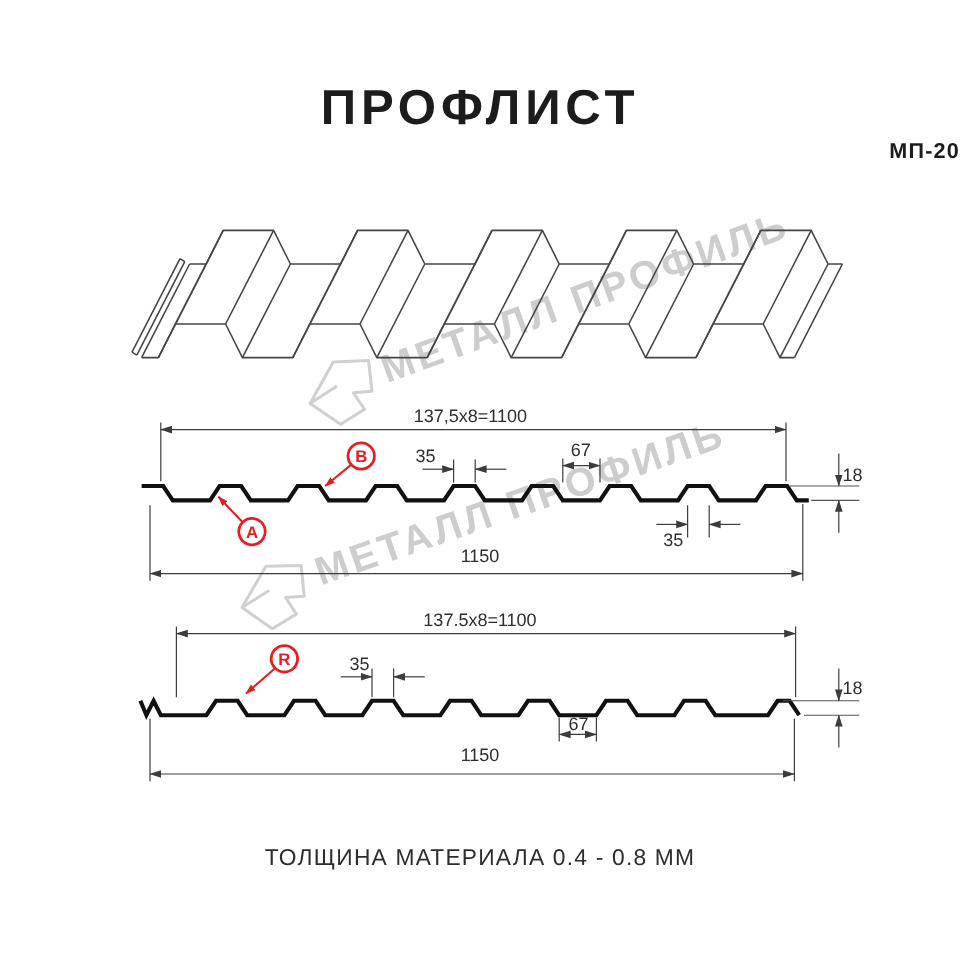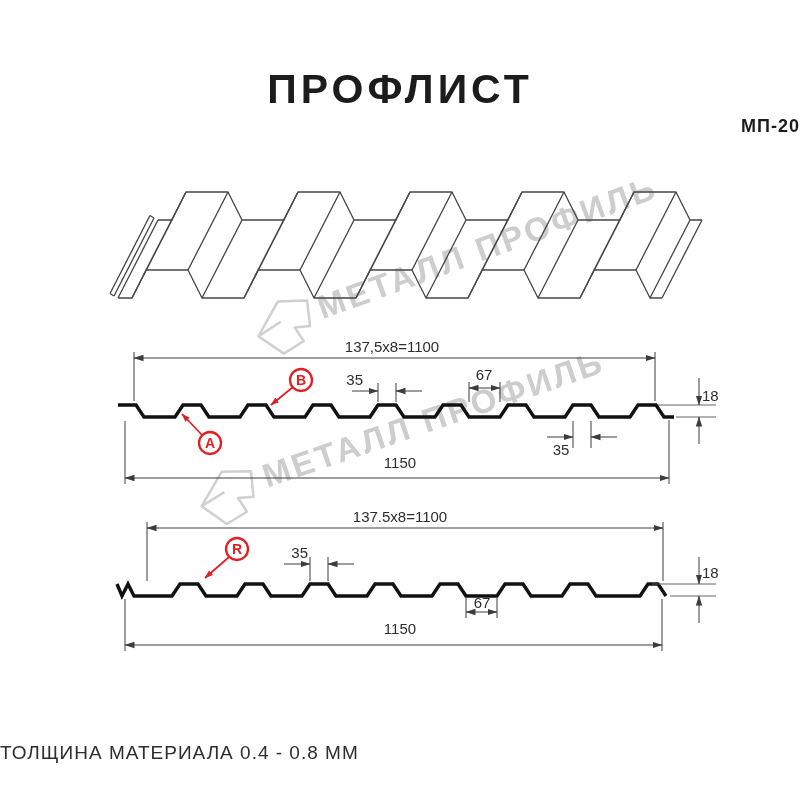--- a/index.html
+++ b/index.html
@@ -2,21 +2,21 @@
 <html><head>
 <meta charset="utf-8">
 <style>
   html,body{margin:0;padding:0;background:#fff;width:800px;height:800px;overflow:hidden;
     font-family:"Liberation Sans",sans-serif;}
   .stage{position:relative;width:800px;height:720px;background:#fff;}
   .title{position:absolute;left:0;top:66px;width:800px;text-align:center;
     font-size:41px;font-weight:bold;letter-spacing:4px;color:#1c1c1c;}
   .subtitle{position:absolute;left:0;top:116px;width:800px;text-align:right;
     font-size:18px;font-weight:bold;letter-spacing:1px;color:#1c1c1c;}
-  .footer-note{position:absolute;left:0;top:742px;width:800px;
+  .footer-note{position:absolute;left:0;top:705px;width:800px;text-align:center;
     font-size:19px;color:#2d2d2d;letter-spacing:1px;}
   svg{position:absolute;left:0;top:0;}
   svg text{font-family:"Liberation Sans",sans-serif;}
   .dim{stroke:#3c3c3c;stroke-width:1;fill:none;}
   .thin{stroke:#555;stroke-width:0.9;fill:none;}
   .dimt{font-size:15px;fill:#2e2e2e;}
   .prof{stroke:#111;stroke-width:3.4;fill:none;stroke-linejoin:miter;}
   .sheet{stroke:#454545;stroke-width:1.3;fill:none;stroke-linejoin:round;}
   .red{stroke:#e31e24;stroke-width:1.7;fill:none;}
   .redc{stroke:#e31e24;stroke-width:2.3;fill:none;}

